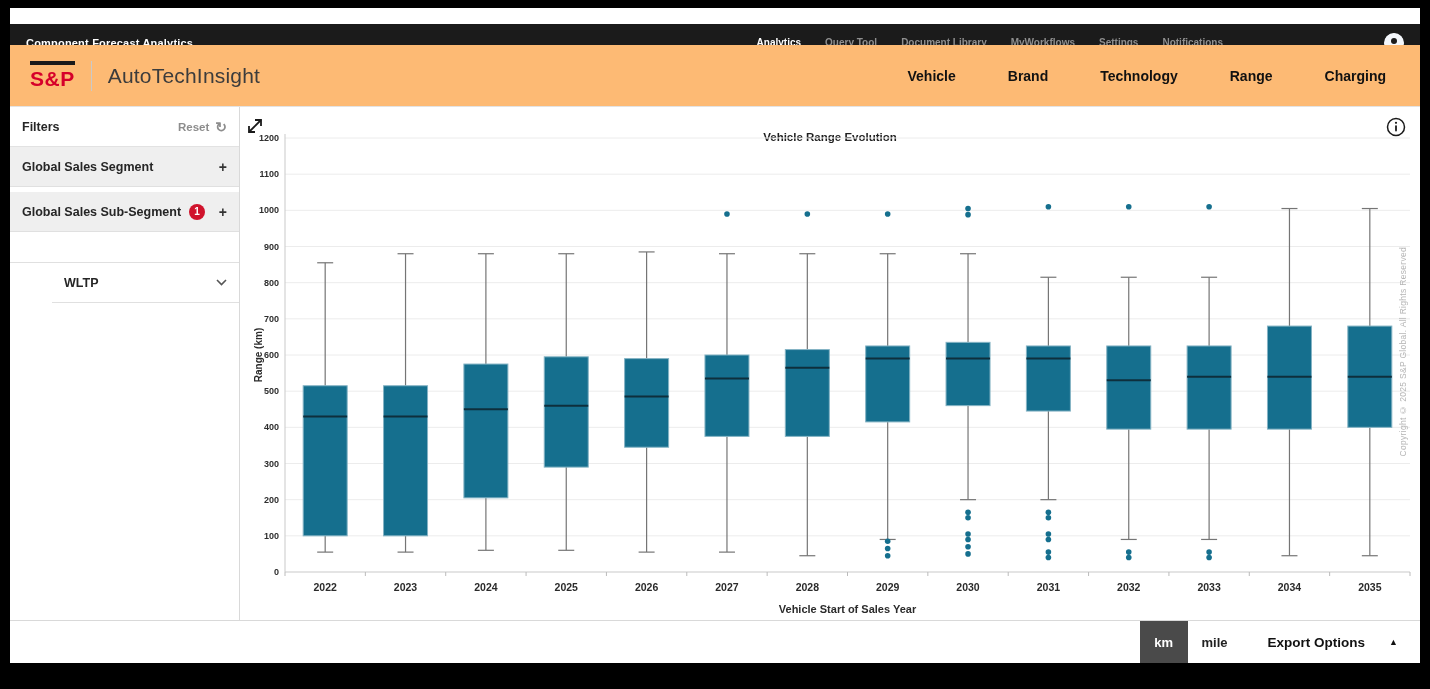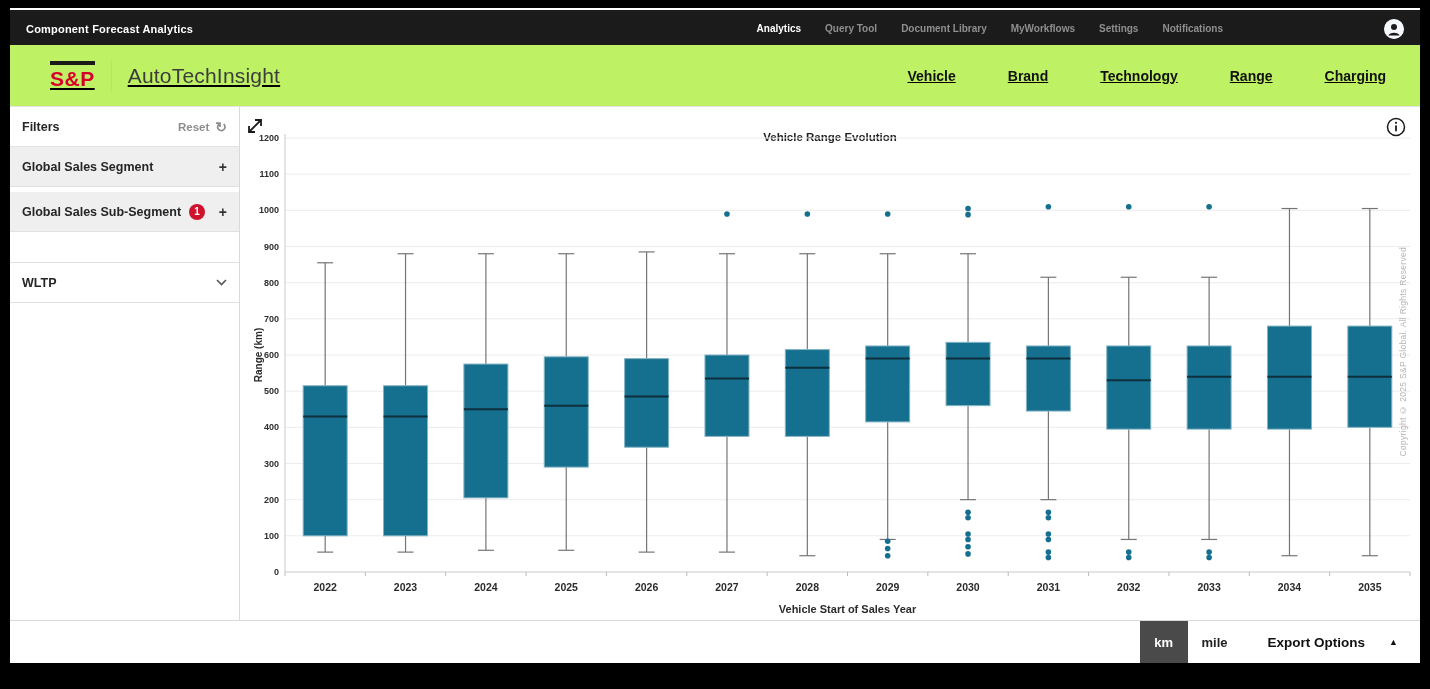--- a/index.html
+++ b/index.html
@@ -1,49 +1,49 @@
 <!DOCTYPE html>
 <html><head>
 <meta charset="utf-8">
 <style>
   * { margin:0; padding:0; box-sizing:border-box; }
   html,body { width:1430px; height:689px; background:#000; font-family:"Liberation Sans", sans-serif; overflow:hidden; }
   .app { position:absolute; left:10px; top:8px; width:1410px; height:655px; background:#fff; overflow:hidden; }
 
   
-  .topbar { position:absolute; left:0; top:2px; width:100%; height:37px; background:#1b1b1b; display:flex; align-items:center; justify-content:space-between; padding:12px 16px; }
+  .topbar { position:absolute; left:0; top:16px; width:100%; height:37px; background:#1b1b1b; display:flex; align-items:center; justify-content:space-between; padding:12px 16px; }
   .topbar-title { color:#fff; font-size:11px; font-weight:bold; letter-spacing:.2px; }
   .topnav { display:flex; align-items:center; gap:24px; }
   .tnav { color:#8f8f8f; font-size:10px; font-weight:bold; cursor:pointer; }
   .tnav.active { color:#ffffff; }
   .account { color:#fff; font-size:13px; font-weight:bold; margin-left:6px;margin-top:44px; }
   .avatar { width:20px; height:20px; border-radius:50%; background:#f4f7fb; display:flex; align-items:center; justify-content:center; margin-left:10px; }
 
   
-  .header { position:absolute; left:0; top:37px; width:100%; height:62px; background:#bef264; border-bottom:1px solid #e3e3e3; display:flex; align-items:center; justify-content:space-between; padding:0 34px 0 40px;text-decoration:underline; }
+  .header { position:absolute; left:0; top:37px; width:100%; height:62px; background:#fdba74; border-bottom:1px solid #e3e3e3; display:flex; align-items:center; justify-content:space-between; padding:0 34px 0 20px; }
   .brand { display:flex; align-items:center; }
   .sp-logo { display:inline-block; border-top:4px solid #1a1a1a; padding-top:2px; color:#d6002a; font-size:21px; font-weight:bold; letter-spacing:.5px; }
   .brand-divider { width:1px; height:30px; background:#c9c9c9; margin:0 16px; }
   .product { font-size:21px; color:#3c3c3c; font-weight:400; letter-spacing:.2px; }
   .hnav { display:flex; align-items:center; gap:52px; }
   .hnav-item { font-size:14px; font-weight:bold; color:#111; cursor:pointer; }
 
   
   .sidebar { position:absolute; left:0; top:99px; width:230px; bottom:43px; background:#fff; border-right:1px solid #d9d9d9; }
   .side-row { height:40px; display:flex; align-items:center; justify-content:space-between; padding:0 12px; font-size:12.5px; font-weight:bold; color:#262626; }
   .filters-row { border-bottom:1px solid #e2e2e2; }
   .reset-wrap { display:flex; align-items:center; gap:6px; color:#8d8d8d; font-size:11.5px; font-weight:bold; cursor:pointer; }
   .reset-icon { font-size:14px; color:#8d8d8d; }
   .filter-section { background:#efefef; border-bottom:1px solid #e0e0e0; margin-bottom:5px; cursor:pointer; }
   .fs-left { display:flex; align-items:center; gap:8px; }
   .badge { width:16px; height:16px; border-radius:50%; background:#d0132c; color:#fff; font-size:10px; font-weight:bold; display:flex; align-items:center; justify-content:center; }
   .plus { font-size:14px; font-weight:bold; color:#333; }
   .side-spacer { height:26px; border-bottom:1px solid #e0e0e0; }
   .testcycle-row { background:#f1f1f1; border-bottom:1px solid #e0e0e0; }
-  .wltp-row { background:#ffffff; border-bottom:1px solid #e0e0e0; cursor:pointer; }
+  .wltp-row { background:#ffffff; border-bottom:1px solid #e0e0e0; cursor:pointer;margin-left:42px; }
 
   
   .chart-area { position:absolute; left:230px; top:99px; right:0; bottom:43px; background:#fff; }
   .expand-btn { position:absolute; left:4px; top:8px; width:22px; height:22px; cursor:pointer; }
   .chart-title { position:absolute; left:0; top:16px; width:100%; text-align:center; font-size:11.5px; font-weight:bold; color:#1f1f1f;margin-top:8px; }
   .info-btn { position:absolute; right:14px; top:10px; width:20px; height:20px; cursor:pointer; }
   .copyright { position:absolute; right:12px; top:140px; writing-mode:vertical-rl; transform:rotate(180deg); font-size:8.5px; color:#b5b5b5; letter-spacing:.3px; }
   svg text { font-family:"Liberation Sans", sans-serif; }
 
   

